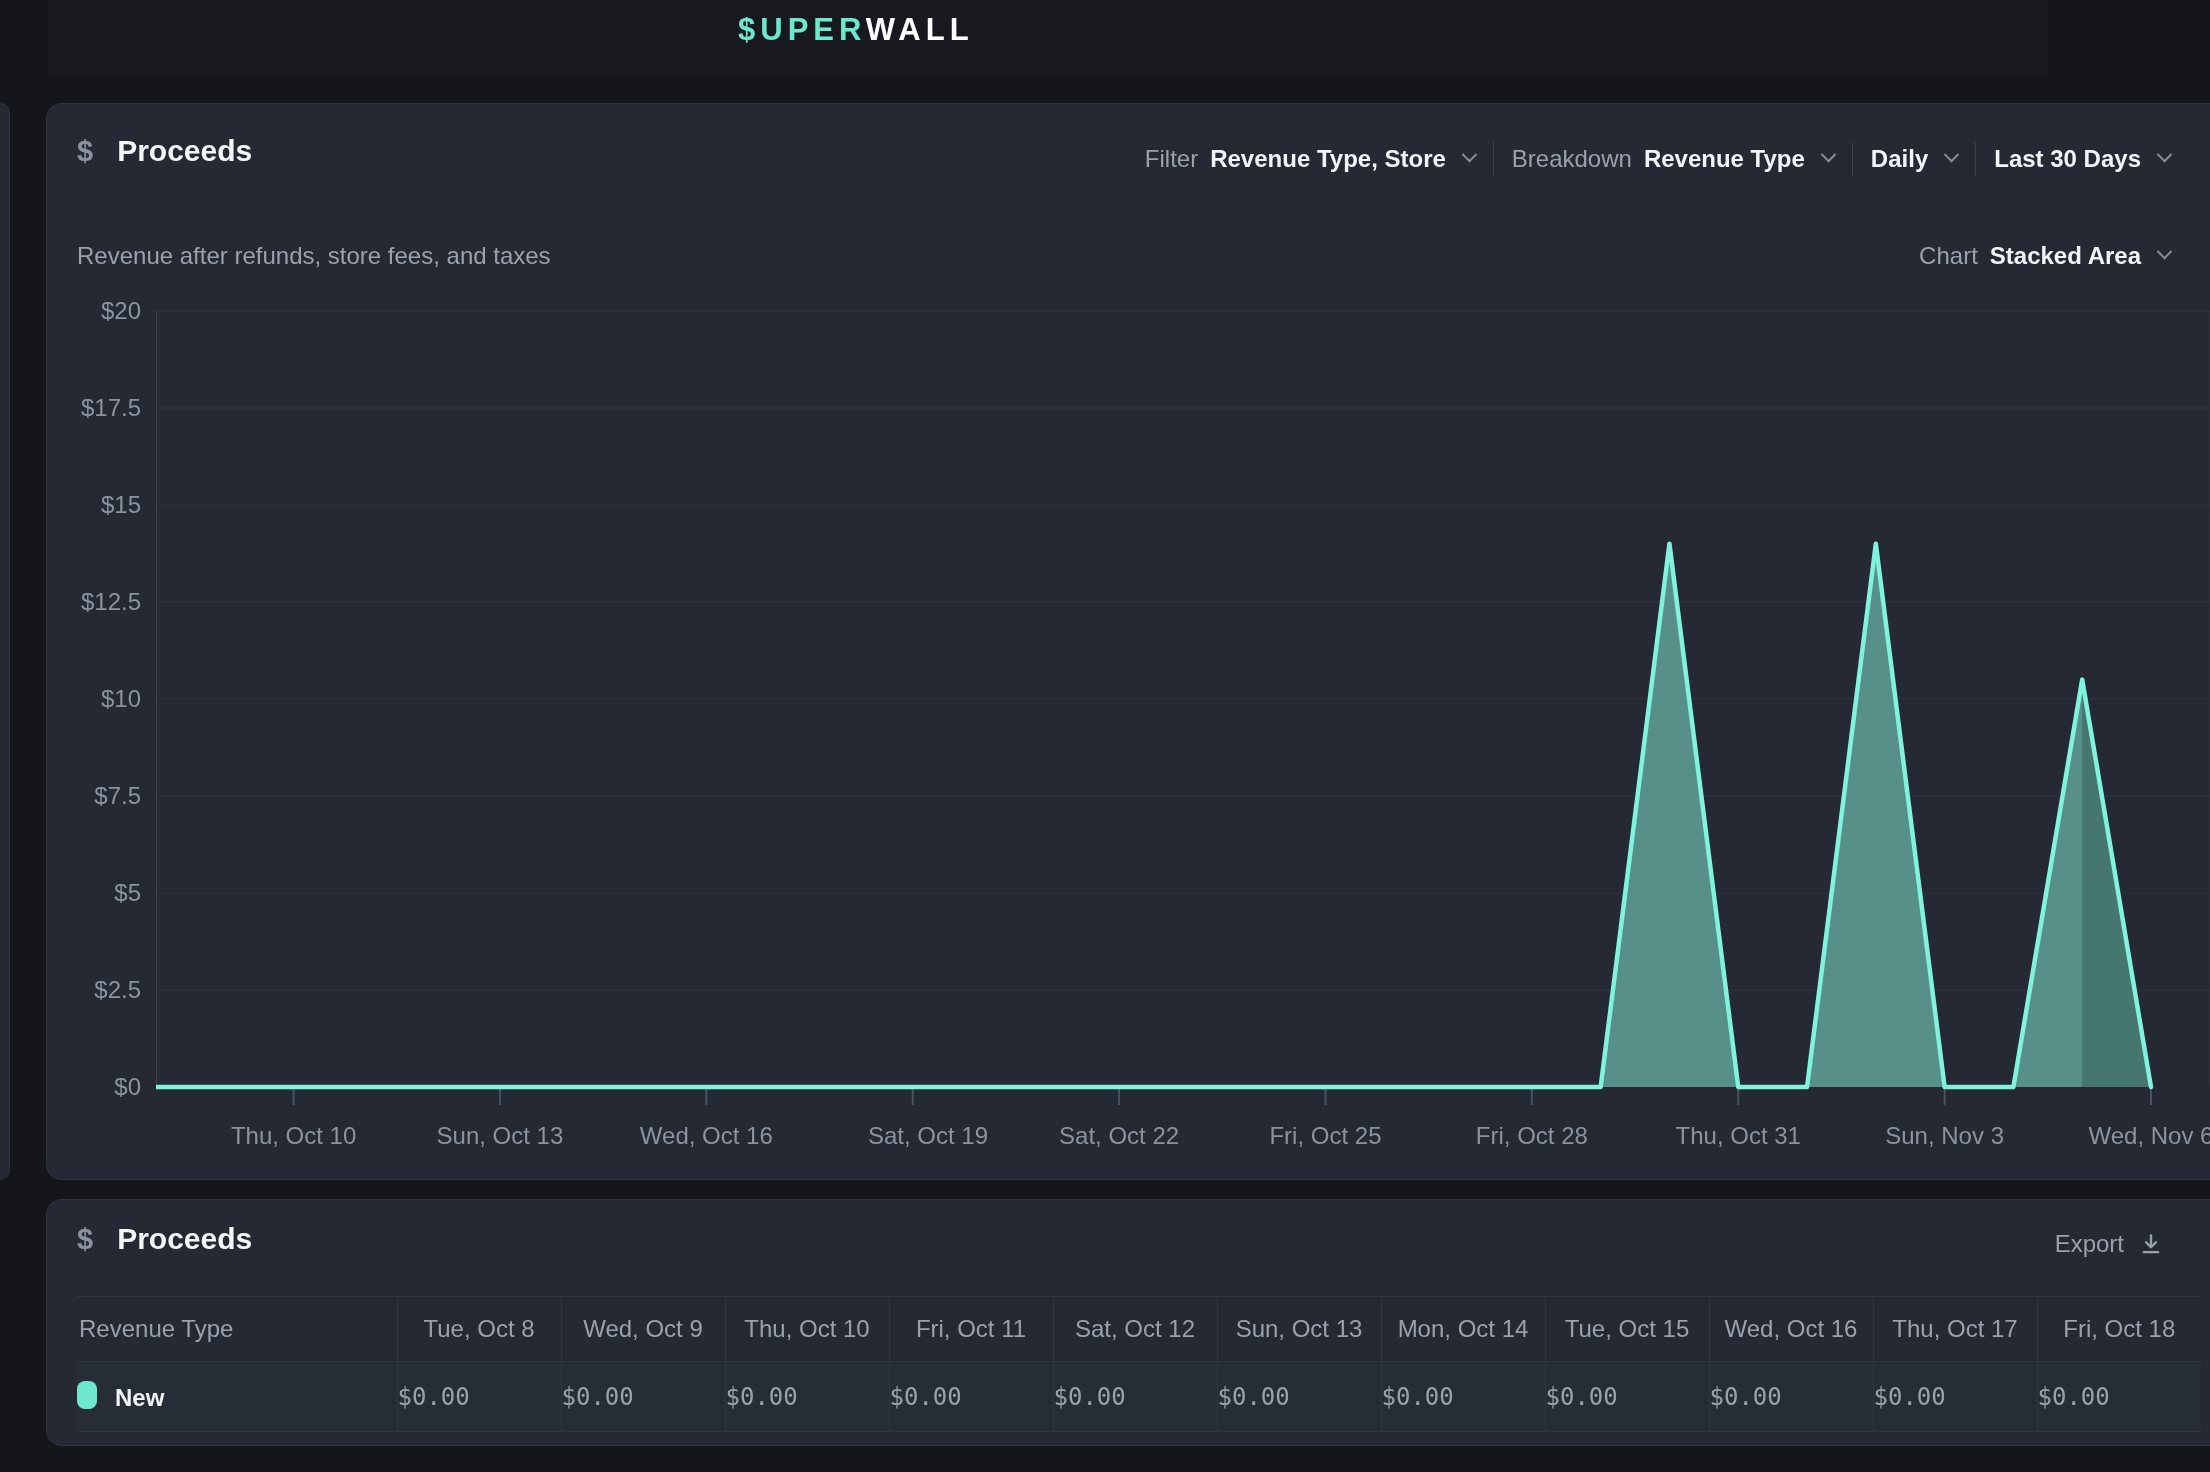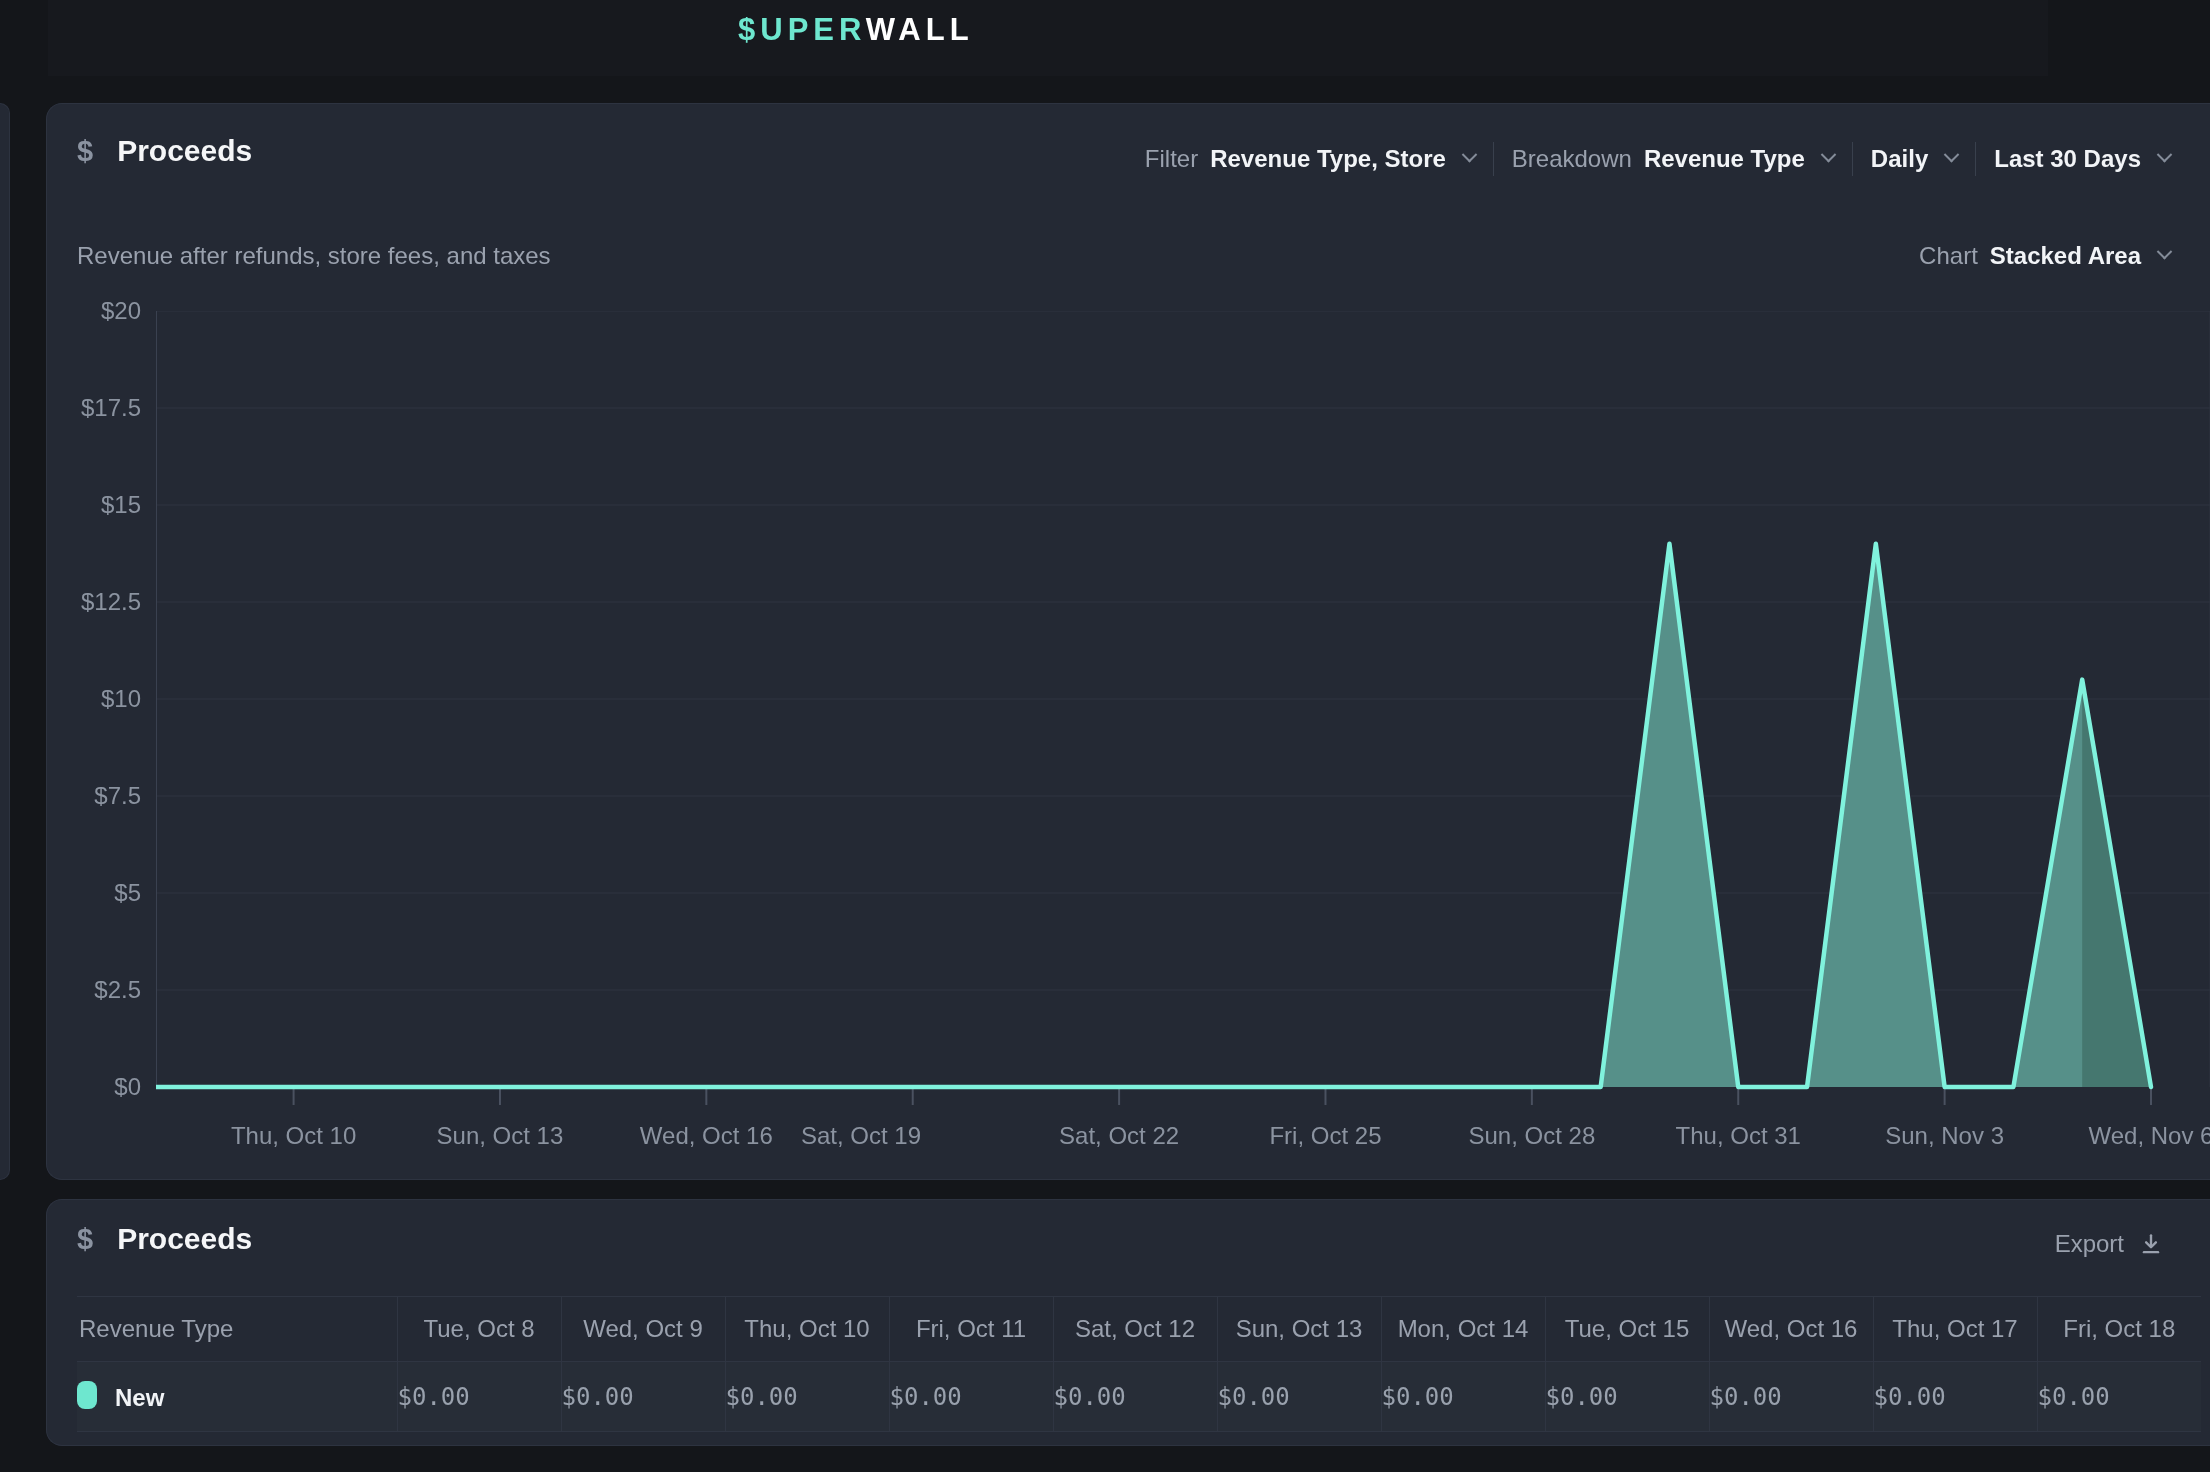--- a/index.html
+++ b/index.html
@@ -177,24 +177,24 @@
       <line x1="1788.6206896551723" y1="776" x2="1788.6206896551723" y2="794" stroke="#4a5160" stroke-width="2"></line>
       <line x1="1994.9999999999998" y1="776" x2="1994.9999999999998" y2="794" stroke="#4a5160" stroke-width="2"></line>
       <polygon points="0,776 68.79310344827586,776 137.58620689655172,776 206.37931034482756,776 275.17241379310343,776 343.9655172413793,776 412.7586206896551,776 481.551724137931,776 550.3448275862069,776 619.1379310344827,776 687.9310344827586,776 756.7241379310344,776 825.5172413793102,776 894.3103448275862,776 963.103448275862,776 1031.896551724138,776 1100.6896551724137,776 1169.4827586206895,776 1238.2758620689654,776 1307.0689655172414,776 1375.8620689655172,776 1444.655172413793,776 1513.4482758620688,232.80000000000007 1582.2413793103447,776 1651.0344827586205,776 1719.8275862068965,232.80000000000007 1788.6206896551723,776 1857.4137931034481,776 1926.206896551724,368.59999999999997 1994.9999999999998,776 1994.9999999999998,776 0,776" fill="#569089"></polygon>
       <polygon points="1926.206896551724,368.59999999999997 1994.9999999999998,776 1926.206896551724,776" fill="#45776f"></polygon>
       <polyline points="0,776 68.79310344827586,776 137.58620689655172,776 206.37931034482756,776 275.17241379310343,776 343.9655172413793,776 412.7586206896551,776 481.551724137931,776 550.3448275862069,776 619.1379310344827,776 687.9310344827586,776 756.7241379310344,776 825.5172413793102,776 894.3103448275862,776 963.103448275862,776 1031.896551724138,776 1100.6896551724137,776 1169.4827586206895,776 1238.2758620689654,776 1307.0689655172414,776 1375.8620689655172,776 1444.655172413793,776 1513.4482758620688,232.80000000000007 1582.2413793103447,776 1651.0344827586205,776 1719.8275862068965,232.80000000000007 1788.6206896551723,776 1857.4137931034481,776 1926.206896551724,368.59999999999997 1994.9999999999998,776" fill="none" stroke="#80f2dd" stroke-width="4.5" stroke-linejoin="round" stroke-linecap="round"></polyline>
     </svg>
   <div id="xlabels">
       <div class="xlabel" style="left: 246.586px;">Thu, Oct 10</div>
       <div class="xlabel" style="left: 452.966px;">Sun, Oct 13</div>
       <div class="xlabel" style="left: 659.345px;">Wed, Oct 16</div>
-      <div class="xlabel" style="left: 814px;">Sat, Oct 19</div>
+      <div class="xlabel" style="left: 881px;">Sat, Oct 19</div>
       <div class="xlabel" style="left: 1072.1px;">Sat, Oct 22</div>
       <div class="xlabel" style="left: 1278.48px;">Fri, Oct 25</div>
-      <div class="xlabel" style="left: 1484.86px;">Sun, Oct 28</div>
+      <div class="xlabel" style="left: 1484.86px;">Fri, Oct 28</div>
       <div class="xlabel" style="left: 1691.24px;">Thu, Oct 31</div>
       <div class="xlabel" style="left: 1897.62px;">Sun, Nov 3</div>
       <div class="xlabel" style="left: 2104px;">Wed, Nov 6</div>
     </div>
 </div>
 
 <div class="panel panel-2">
 
   <div class="panel-head" style="top:22px;">
     <span class="dollar-ico">$</span>

